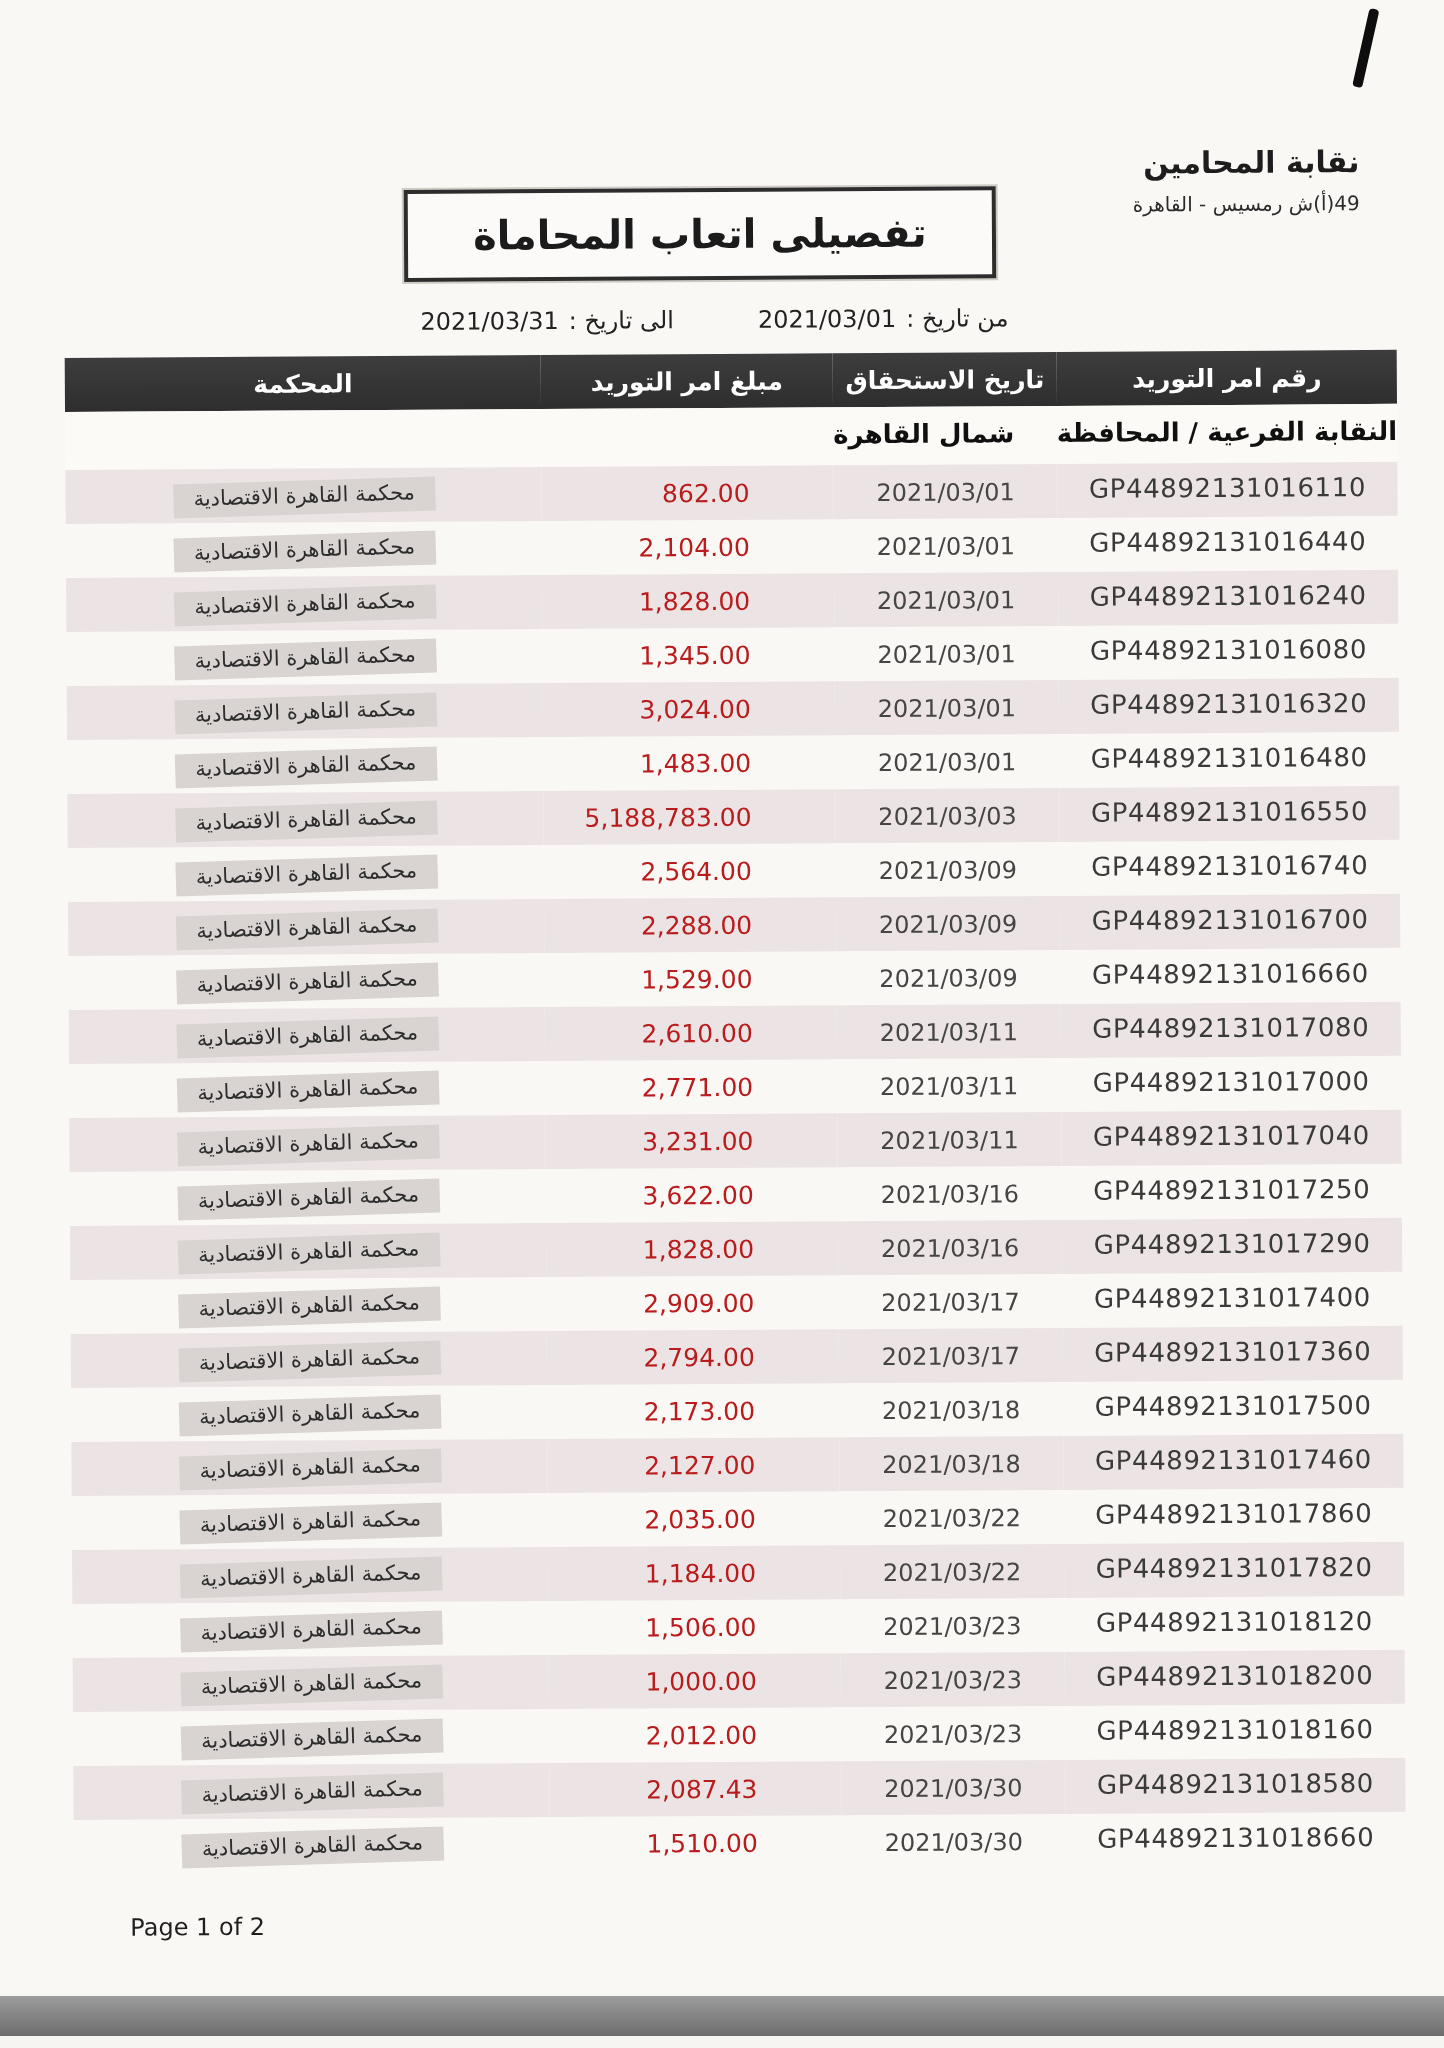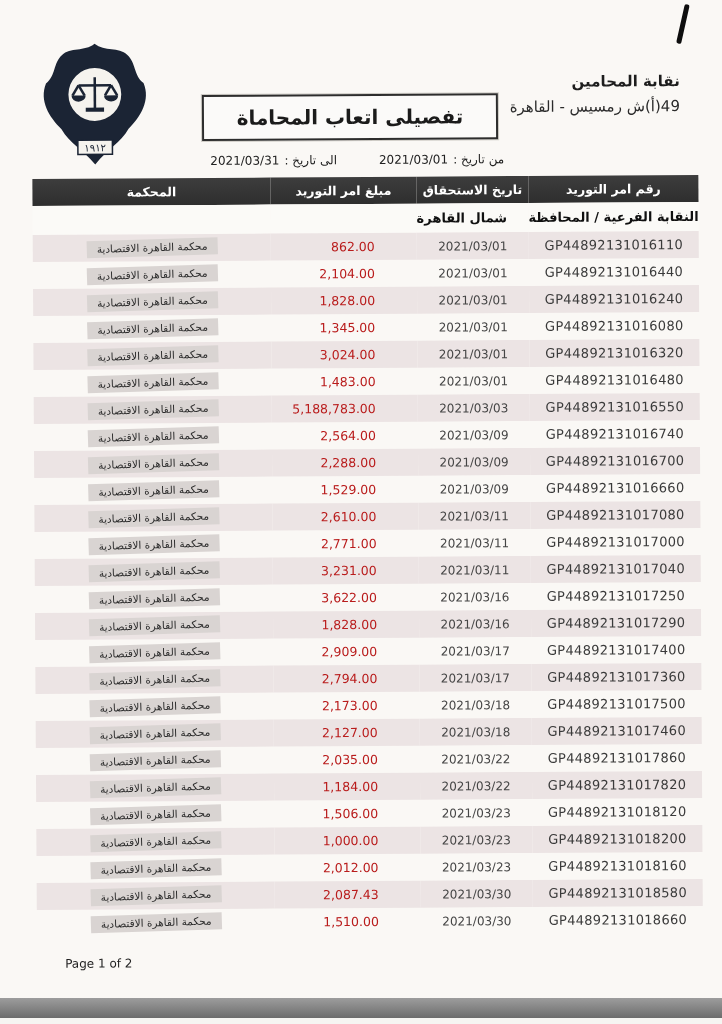--- a/index.html
+++ b/index.html
@@ -8,21 +8,21 @@
     background:#f6f5f2;
     font-family:"DejaVu Sans",sans-serif;
   }
   .paper{position:absolute;left:0;top:0;width:722px;height:998px;background:#faf8f5;}
   .content{position:absolute;left:0;top:0;width:722px;height:998px;transform:rotate(-0.35deg);transform-origin:50% 45%;}
 
   .pen-mark{position:absolute;top:6px;right:34px;width:5px;height:40px;background:#0e0e0e;transform:rotate(13deg);border-radius:2px;}
 
   .org{position:absolute;top:50px;right:40px;text-align:right;direction:rtl;margin-top:24px;}
   .org-name{font-size:15px;font-weight:bold;color:#1d1d1d;}
-  .org-address{font-size:15px;color:#2b2b2b;margin-top:7px;}
+  .org-address{font-size:10px;color:#2b2b2b;margin-top:7px;}
 
   .logo{position:absolute;top:40px;left:40px;width:114px;height:126px;}
 
   .title-box{position:absolute;top:94px;left:204px;width:292px;height:42px;border:2px solid #2d2d2d;background:#fbfaf9;display:flex;align-items:center;justify-content:center;box-shadow:0 0 0 1px #cfccc6;}
   .title-text{font-size:20px;font-weight:bold;color:#1b1b1b;}
 
   .date-line{position:absolute;top:153px;left:212px;width:294px;direction:rtl;display:flex;justify-content:space-between;font-size:12px;color:#222;}
   .date-pair{display:flex;gap:5px;direction:rtl;}
   .date-val{direction:ltr;unicode-bidi:embed;text-align:center;}
 
@@ -44,39 +44,20 @@
   .bottom-strip{position:absolute;left:0;top:998px;width:722px;height:20px;background:linear-gradient(#9d9d9d,#6c6c6c);}
 </style>
 </head>
 <body>
 
 <div class="paper">
   <div class="content">
 
     <div class="pen-mark"></div>
 
-    <div class="logo">
-      <svg viewBox="0 0 112 124" width="114" height="126">
-        <path d="M56,2 C66,10 80,5 88,13 C97,21 94,33 104,41 C111,58 101,74 89,86 C81,100 69,105 56,121 C43,105 31,100 23,86 C11,74 1,58 8,41 C18,33 15,21 24,13 C32,5 46,10 56,2 Z" fill="#1b2434"></path>
-        <circle cx="56" cy="52" r="26" fill="#f5f3ee"></circle>
-        <g stroke="#1b2434" stroke-width="2.5" fill="none">
-          <line x1="56" y1="35" x2="56" y2="66"></line>
-          <line x1="40" y1="43" x2="72" y2="43"></line>
-          <line x1="40" y1="43" x2="34" y2="53"></line>
-          <line x1="40" y1="43" x2="46" y2="53"></line>
-          <line x1="72" y1="43" x2="66" y2="53"></line>
-          <line x1="72" y1="43" x2="78" y2="53"></line>
-          <path d="M33,53 a7,6 0 0 0 14,0" fill="#1b2434" stroke="none"></path>
-          <path d="M65,53 a7,6 0 0 0 14,0" fill="#1b2434" stroke="none"></path>
-          <line x1="47" y1="67" x2="65" y2="67" stroke-width="4"></line>
-        </g>
-        <rect x="39" y="97" width="34" height="14" fill="#f5f3ee" stroke="#1b2434" stroke-width="1.5"></rect>
-        <text x="56" y="108" text-anchor="middle" font-size="10" fill="#1b2434">١٩١٢</text>
-      </svg>
-    </div>
 
     <div class="org">
       <div class="org-name">نقابة المحامين</div>
       <div class="org-address">49(أ)ش رمسيس - القاهرة</div>
     </div>
 
     <div class="title-box">
       <span class="title-text">تفصيلى اتعاب المحاماة</span>
     </div>
 

